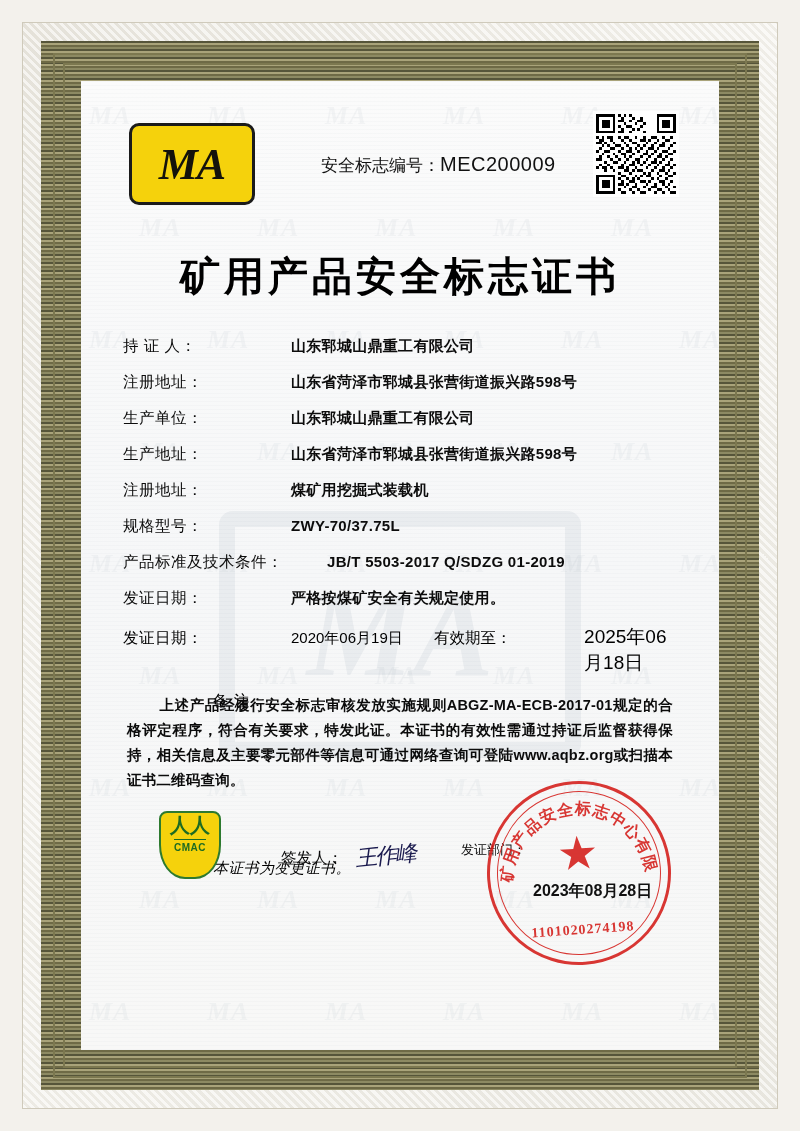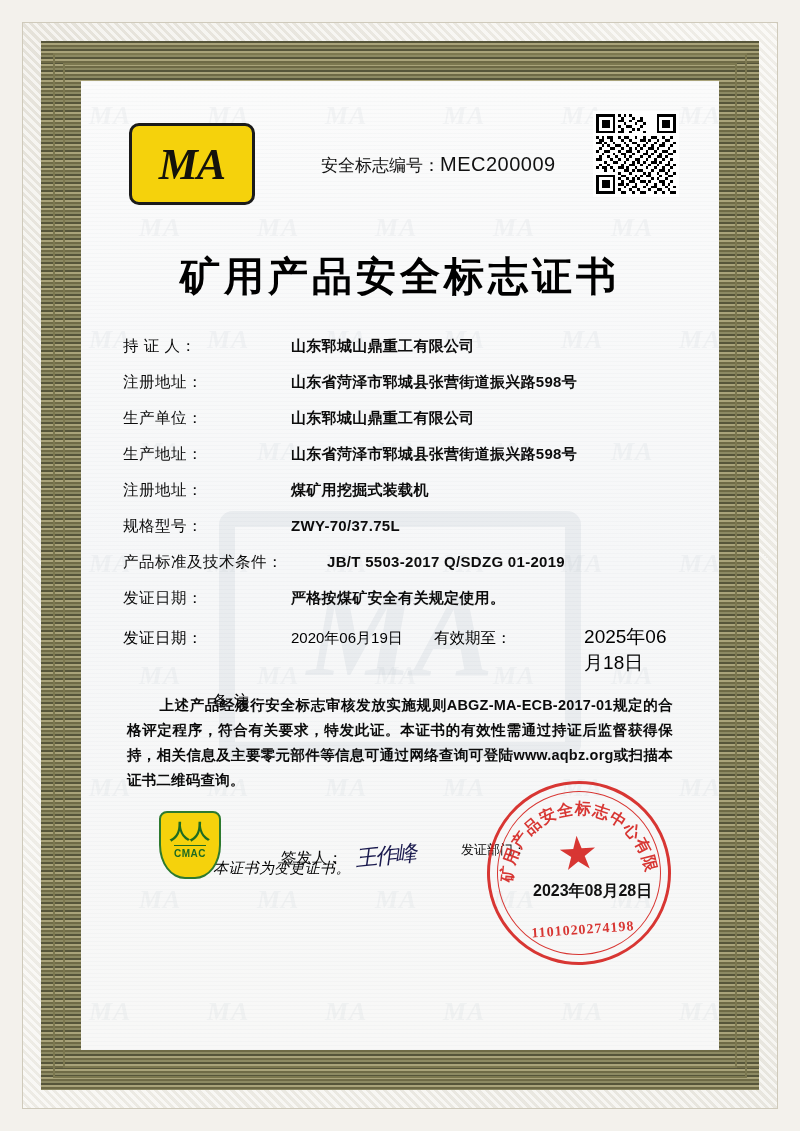--- a/index.html
+++ b/index.html
@@ -272,21 +272,21 @@
     width: 62px;
     height: 68px;
     background: #f5d20c;
     border: 2px solid #2d7a2f;
     border-radius: 8px 8px 26px 26px / 8px 8px 34px 34px;
     box-sizing: border-box;
     display: flex;
     flex-direction: column;
     align-items: center;
     justify-content: flex-start;
-    padding-top: 8px;
+    padding-top: 2px;
   }
   .cmac .mark {
     font-size: 20px;
     color: #1d6b22;
     line-height: 20px;
     font-weight: bold;
   }
   .cmac .cm-text {
     margin-top: 4px;
     font-size: 10px;

